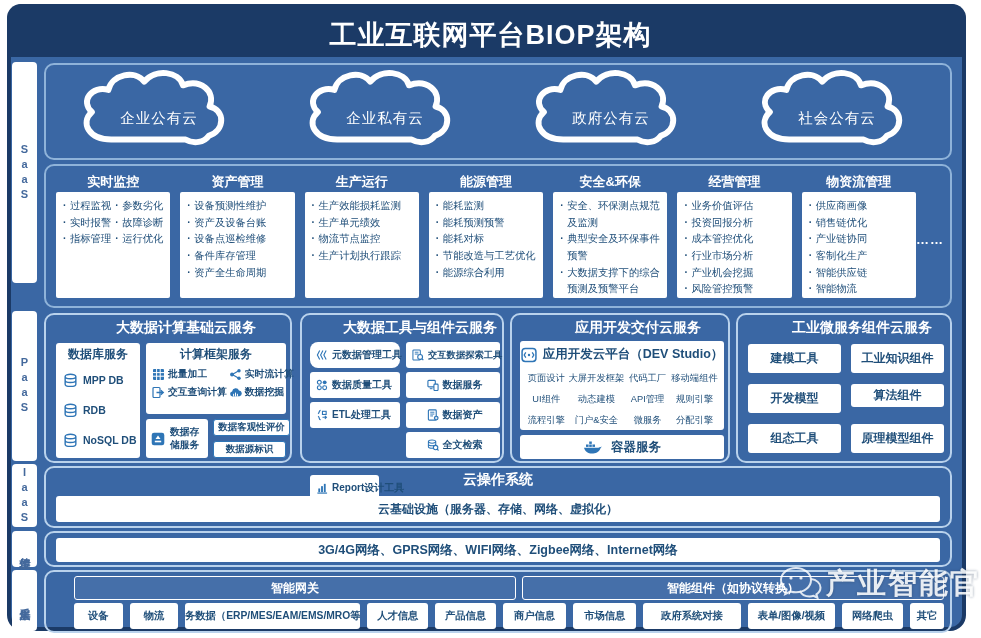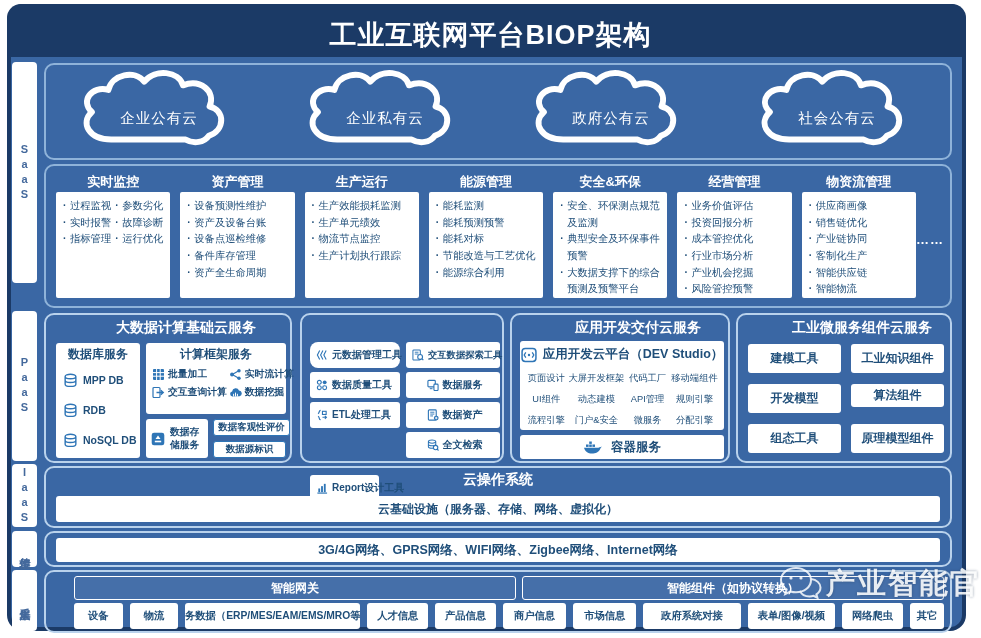--- a/index.html
+++ b/index.html
@@ -286,20 +286,21 @@
     </div>
     <div class="wbox tag-box" style="left:167px;top:104px;width:77px;height:17px;">
         <span>数据客观性评价</span>
       </div>
     <div class="wbox tag-box" style="left:167px;top:126px;width:73px;height:17px;">
         <span>数据源标识</span>
       </div>
   </div>
 
   <div class="sect sect-soft" style="left:300px;top:313px;width:204px;height:150px;">
+    <div class="paas-title">大数据工具与组件云服务</div>
     <div class="wbox tool-box" style="left:8px;top:27px;width:90px;height:26px;border-radius:8px;">
       <span class="icon">
           <svg width="12" height="12" viewBox="0 0 13 13">
             <path d="M4 1.5 L1.5 6.5 L4 11.5 M7.5 1.5 L5 6.5 L7.5 11.5 M11 1.5 L8.5 6.5 L11 11.5" fill="none" stroke="#2e75b6" stroke-width="1.2"></path>
           </svg>
         </span>
       <span>元数据管理工具</span>
     </div>
     <div class="wbox tool-box" style="left:104px;top:27px;width:94px;height:26px;font-size:9.3px;">
       <span class="icon">

